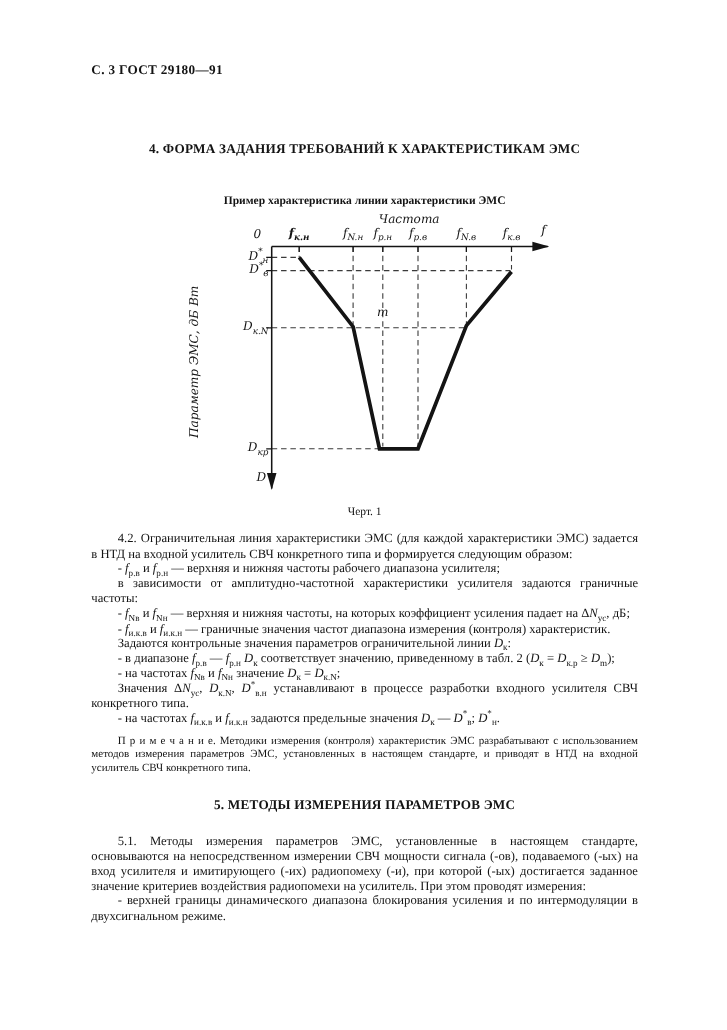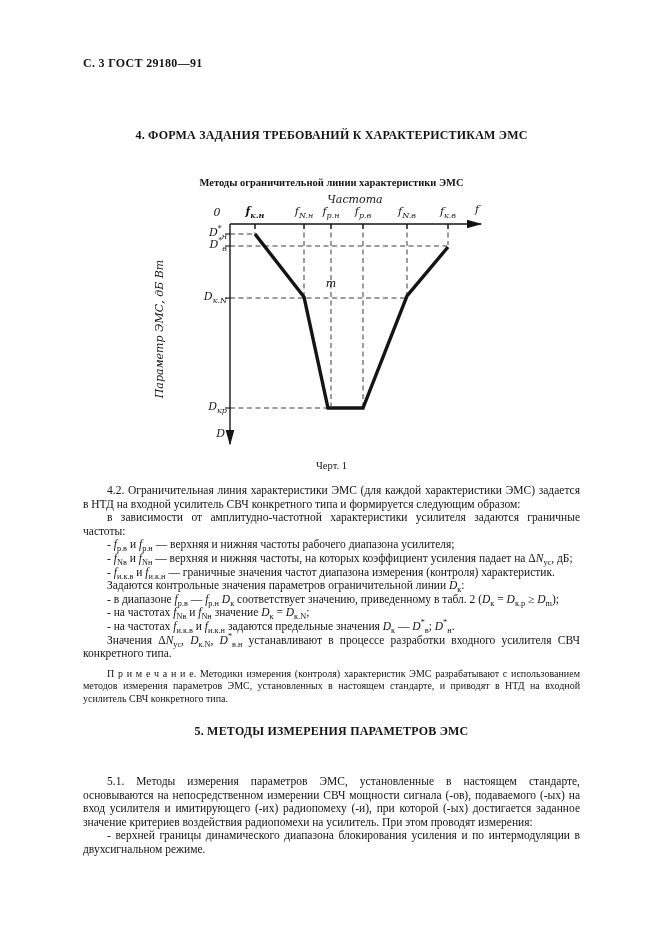--- a/index.html
+++ b/index.html
@@ -9,27 +9,27 @@
   }
   .abs{position:absolute;}
   .hdr{left:83px;top:56px;width:497px;font-size:12px;font-weight:bold;letter-spacing:.3px;}
   .sec-title{width:497px;left:83px;text-align:center;font-size:12px;font-weight:bold;letter-spacing:.2px;}
   .sec4{top:92px;margin-top:36px;}
   .sec5{top:724px;}
   .body-block{left:83px;width:497px;font-size:11.5px;line-height:13.6px;text-align:justify;}
   .body-block p{margin:0;text-indent:24px;}
   .p41{top:119px;}
   .p42{top:484px;}
-  .p51{top:775px;}
+  .p51{top:759px;}
   .note{top:668px;font-size:10px;line-height:12.3px;}
   sub,sup{font-size:.72em;line-height:0;}
   .fig-title{left:83px;top:177px;width:497px;text-align:center;font-size:10.5px;font-weight:bold;}
   .fig-caption{left:83px;top:460px;width:497px;text-align:center;font-size:10.5px;}
   
-  .chart{left:145px;top:192px;width:360px;height:270px;}
+  .chart{left:162px;top:192px;width:360px;height:270px;}
   .chart .lbl{
     position:absolute;font-family:"DejaVu Serif", serif;font-style:italic;
     font-size:11px;color:#141414;white-space:nowrap;
   }
   .chart .lbl sub{font-size:8px;}
   .chart .lbl sup{font-size:8px;}
   .lbl-freq{left:150px;top:1px;width:120px;text-align:center;font-size:11.5px;}
   .lbl-origin{left:64px;top:14px;width:16px;text-align:center;}
   .lbl-x1{left:94px;top:13px;width:32px;text-align:center;font-weight:bold;}
   .lbl-x2{left:143px;top:13px;width:32px;text-align:center;}
@@ -52,21 +52,21 @@
 </head>
 <body>
 
 <div class="page">
 
   <div class="abs hdr">С. 3 ГОСТ 29180—91</div>
 
   <div class="abs sec-title sec4">4. ФОРМА ЗАДАНИЯ ТРЕБОВАНИЙ К ХАРАКТЕРИСТИКАМ ЭМС</div>
 
 
-  <div class="abs fig-title">Методы ограничительной линии характеристики ЭМС</div>
+  <div class="abs fig-title">Пример характеристика линии характеристики ЭМС</div>
 
   <div class="abs chart">
     <svg viewBox="0 0 360 270" width="360" height="270">
       <defs>
         <marker id="arrR" markerWidth="12" markerHeight="8" refX="10" refY="4" orient="auto">
           <path d="M0,0.9 L11,4 L0,7.1 z" fill="#141414"></path>
         </marker>
       </defs>
       <g stroke="#3a3a3a" stroke-width="1" stroke-dasharray="5 3.5">
         <line x1="110" y1="32" x2="110" y2="42"></line>
@@ -113,29 +113,29 @@
     <div class="lbl lbl-y4">D<sub>кр</sub></div>
     <div class="lbl lbl-dend">D</div>
     <div class="lbl lbl-ylabel">Параметр ЭМС, дБ Вт</div>
     <div class="lbl lbl-tmark">т</div>
   </div>
 
   <div class="abs fig-caption">Черт. 1</div>
 
   <div class="abs body-block p42">
     <p>4.2. Ограничительная линия характеристики ЭМС (для каждой характеристики ЭМС) задается в НТД на входной усилитель СВЧ конкретного типа и формируется следующим образом:</p>
+    <p>- <i>f</i><sub>р.в</sub> и <i>f</i><sub>р.н</sub> — верхняя и нижняя частоты рабочего диапазона усилителя;</p>
     <p>в зависимости от амплитудно-частотной характеристики усилителя задаются граничные частоты:</p>
-    <p>- <i>f</i><sub>р.в</sub> и <i>f</i><sub>р.н</sub> — верхняя и нижняя частоты рабочего диапазона усилителя;</p>
     <p>- <i>f</i><sub>Nв</sub> и <i>f</i><sub>Nн</sub> — верхняя и нижняя частоты, на которых коэффициент усиления падает на Δ<i>N</i><sub>ус</sub>, дБ;</p>
     <p>- <i>f</i><sub>и.к.в</sub> и <i>f</i><sub>и.к.н</sub> — граничные значения частот диапазона измерения (контроля) характеристик.</p>
     <p>Задаются контрольные значения параметров ограничительной линии <i>D</i><sub>к</sub>:</p>
     <p>- в диапазоне <i>f</i><sub>р.в</sub> — <i>f</i><sub>р.н</sub> <i>D</i><sub>к</sub> соответствует значению, приведенному в табл. 2 (<i>D</i><sub>к</sub> = <i>D</i><sub>к.р</sub> ≥ <i>D</i><sub>m</sub>);</p>
     <p>- на частотах <i>f</i><sub>Nв</sub> и <i>f</i><sub>Nн</sub> значение <i>D</i><sub>к</sub> = <i>D</i><sub>к.N</sub>;</p>
+    <p>Значения Δ<i>N</i><sub>ус</sub>, <i>D</i><sub>к.N</sub>, <i>D</i><sup>*</sup><sub>в.н</sub> устанавливают в процессе разработки входного усилителя СВЧ конкретного типа.</p>
     <p>- на частотах <i>f</i><sub>и.к.в</sub> и <i>f</i><sub>и.к.н</sub> задаются предельные значения <i>D</i><sub>к</sub> — <i>D</i><sup>*</sup><sub>в</sub>; <i>D</i><sup>*</sup><sub>н</sub>.</p>
-    <p>Значения Δ<i>N</i><sub>ус</sub>, <i>D</i><sub>к.N</sub>, <i>D</i><sup>*</sup><sub>в.н</sub> устанавливают в процессе разработки входного усилителя СВЧ конкретного типа.</p>
   </div>
 
   <div class="abs body-block note">
     <p>П р и м е ч а н и е.  Методики измерения (контроля) характеристик ЭМС разрабатывают с использованием методов измерения параметров ЭМС, установленных в настоящем стандарте, и приводят в НТД на входной усилитель СВЧ конкретного типа.</p>
   </div>
 
   <div class="abs sec-title sec5">5. МЕТОДЫ ИЗМЕРЕНИЯ ПАРАМЕТРОВ ЭМС</div>
 
   <div class="abs body-block p51">
     <p>5.1. Методы измерения параметров ЭМС, установленные в настоящем стандарте, основываются на непосредственном измерении СВЧ мощности сигнала (-ов), подаваемого (-ых) на вход усилителя и имитирующего (-их) радиопомеху (-и), при которой (-ых) достигается заданное значение критериев воздействия радиопомехи на усилитель. При этом проводят измерения:</p>

